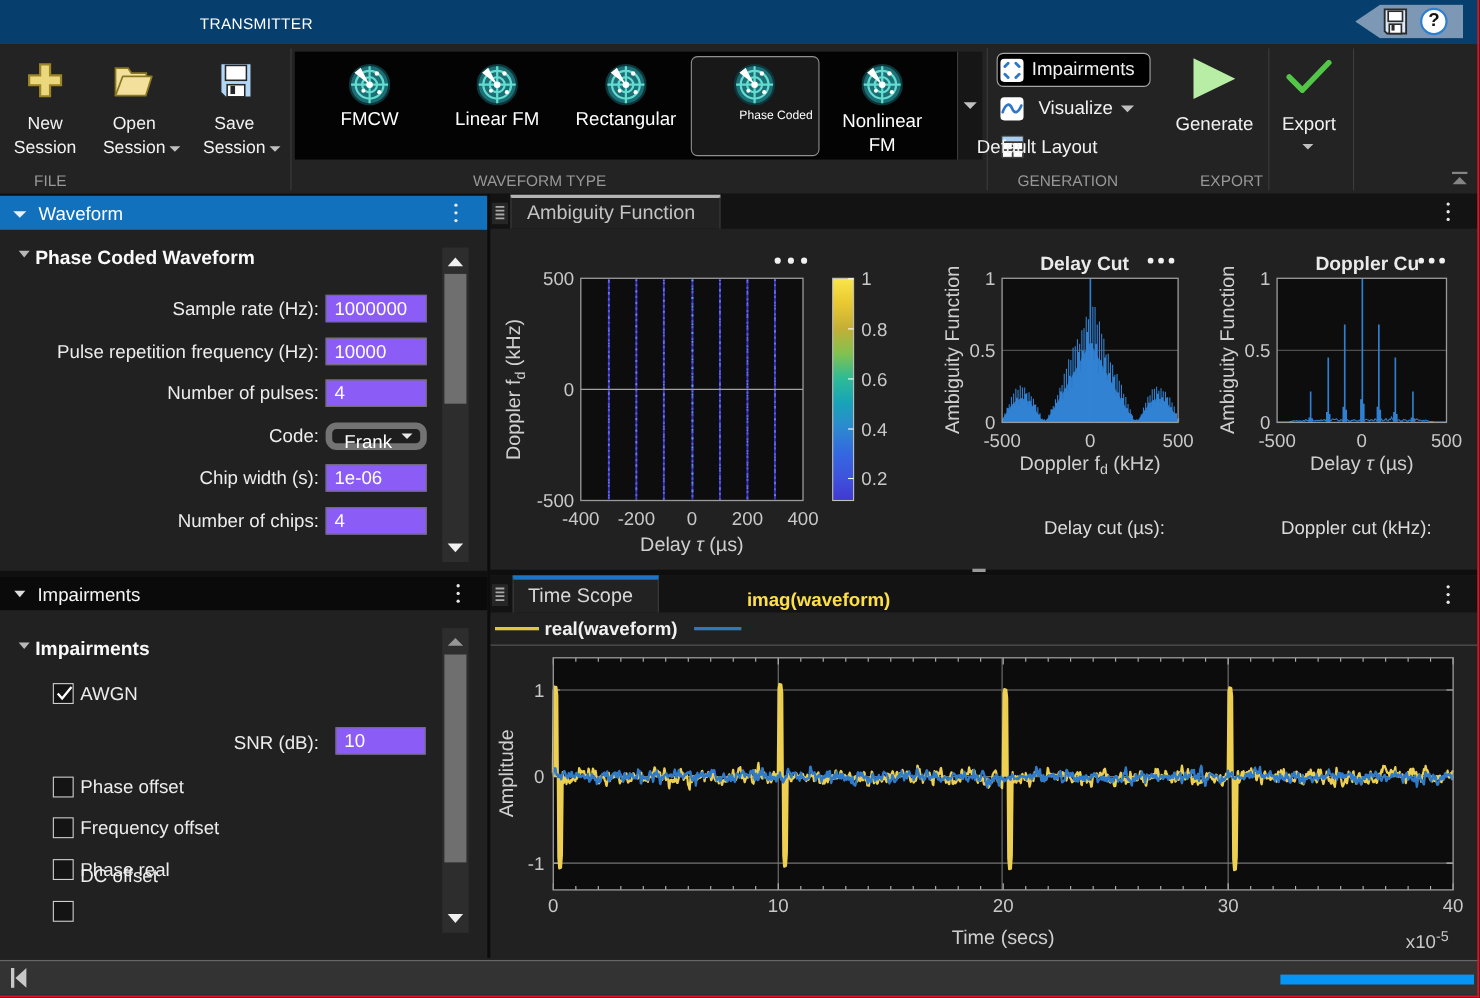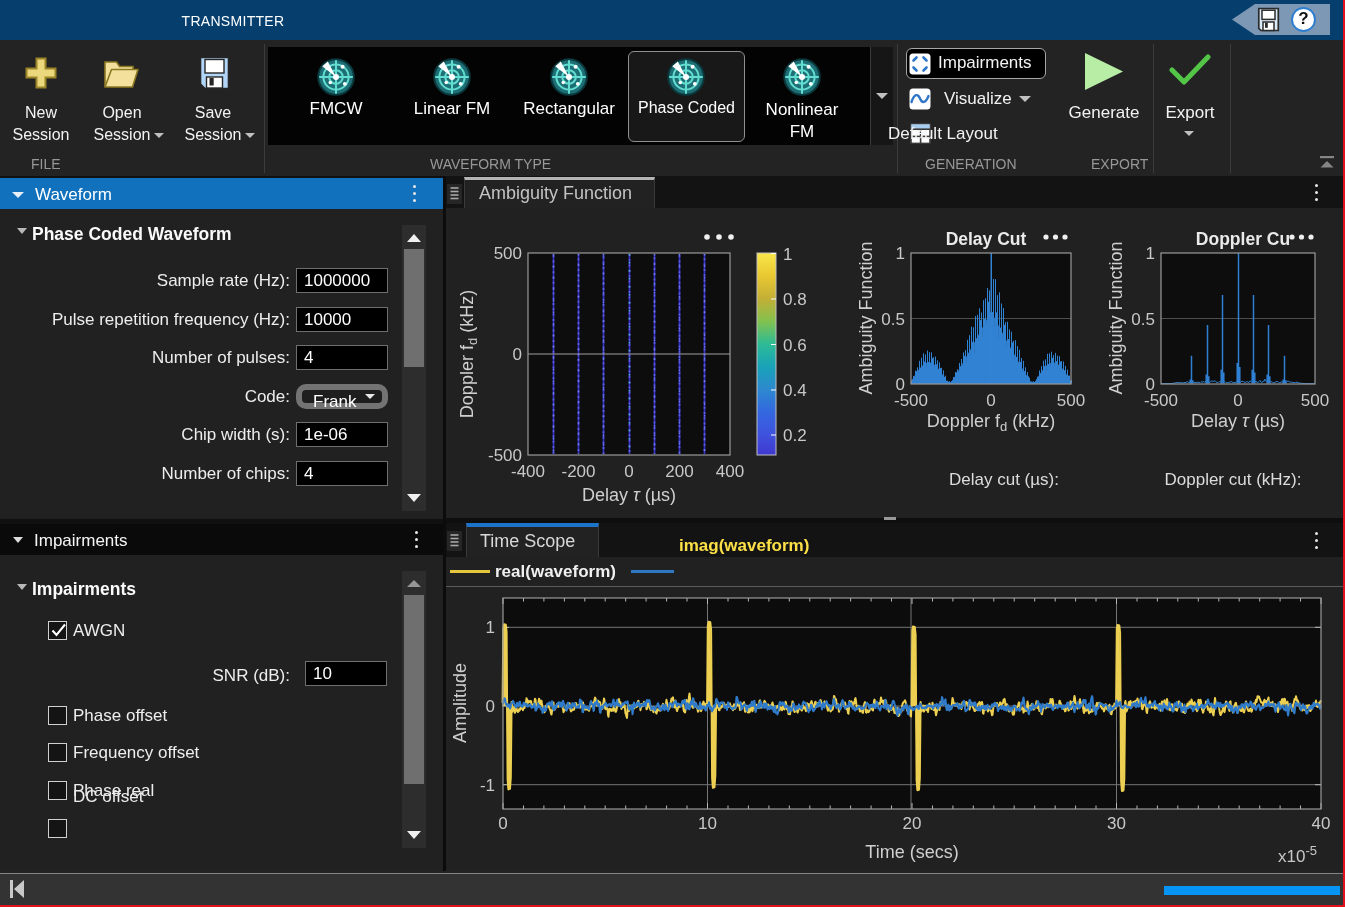--- a/index.html
+++ b/index.html
@@ -2,21 +2,21 @@
 <html><head>
 <meta charset="utf-8">
 <style>
 * { margin:0; padding:0; box-sizing:border-box; }
 html,body { width:1345px; height:907px; overflow:hidden; background:#202020; font-family:"Liberation Sans", sans-serif; }
 .abs { position:absolute; }
 #app { position:relative; width:1345px; height:907px; background:#232323; }
 .seclabel { position:absolute; color:#989898; font-size:14px; letter-spacing:0; top:156px; }
 .tool-label { position:absolute; color:#f2f2f2; font-size:16px; text-align:center; line-height:22px; }
 .dda { width:0; height:0; border-left:5px solid transparent; border-right:5px solid transparent; border-top:5px solid #c0c0c0; position:absolute; }
-.field { position:absolute; width:92px; height:25px; background:#000000; border:1px solid #6f6f6f; color:#fff; font-size:17px; line-height:23px; padding-left:7px; }
+.field { position:absolute; width:92px; height:25px; background:#8b5cf6; border:1px solid #6f6f6f; color:#fff; font-size:17px; line-height:23px; padding-left:7px; }
 .flabel { position:absolute; right:1055px; color:#ededed; font-size:17px; text-align:right; white-space:nowrap; }
 .cb { position:absolute; width:19px; height:19px; border:1.5px solid #d0d0d0; background:#141414; }
 .cblabel { position:absolute; color:#ededed; font-size:17px; white-space:nowrap; }
 .dots3v { position:absolute; width:3px; }
 .dots3v span { display:block; width:3px; height:3px; border-radius:50%; background:#e8e8e8; margin-bottom:4px; }
 </style>
 </head>
 <body>
 <div id="app">
 
@@ -76,21 +76,21 @@
     </svg>
 <svg class="abs" style="left:667px;top:58px;" width="38" height="38" viewBox="0 0 38 38">
       <use href="#radar"></use>
     </svg>
 <svg class="abs" style="left:783px;top:58px;" width="38" height="38" viewBox="0 0 38 38">
       <use href="#radar"></use>
     </svg>
 <div class="abs" style="left:286px;top:99px;width:100px;text-align:center;color:#fff;font-size:17px;">FMCW</div>
 <div class="abs" style="left:397px;top:99px;width:110px;text-align:center;color:#fff;font-size:17px;">Linear FM</div>
 <div class="abs" style="left:514px;top:99px;width:110px;text-align:center;color:#fff;font-size:17px;">Rectangular</div>
-<div class="abs" style="left:631px;top:99px;width:111px;text-align:center;color:#fff;font-size:16px;">Phase Coded</div>
+<div class="abs" style="left:650px;top:99px;width:111px;text-align:center;color:#fff;font-size:11px;">Phase Coded</div>
 <div class="abs" style="left:747px;top:99px;width:110px;text-align:center;color:#fff;font-size:17px;line-height:21.5px;">Nonlinear<br>FM</div>
 <div class="seclabel" style="left:430px;width:300px;">WAVEFORM TYPE</div>
 
 <div class="abs" style="left:906px;top:48px;width:140px;height:31px;background:#000;border:1px solid #a6a6a6;border-radius:6px;"></div>
 <svg class="abs" style="left:909px;top:52.5px;" width="22" height="22" viewBox="0 0 22 22">
   <rect x="0.5" y="0.5" width="21" height="21" rx="3.5" fill="#ffffff"></rect>
   <g stroke="#2f76c8" stroke-width="2.6" fill="none" stroke-linecap="round">
     <path d="M4.5 7.5 L7.5 4.5"></path>
         <path d="M14.5 4.5 L17.5 7.5"></path>
     <path d="M17.5 14.5 L14.5 17.5"></path>

